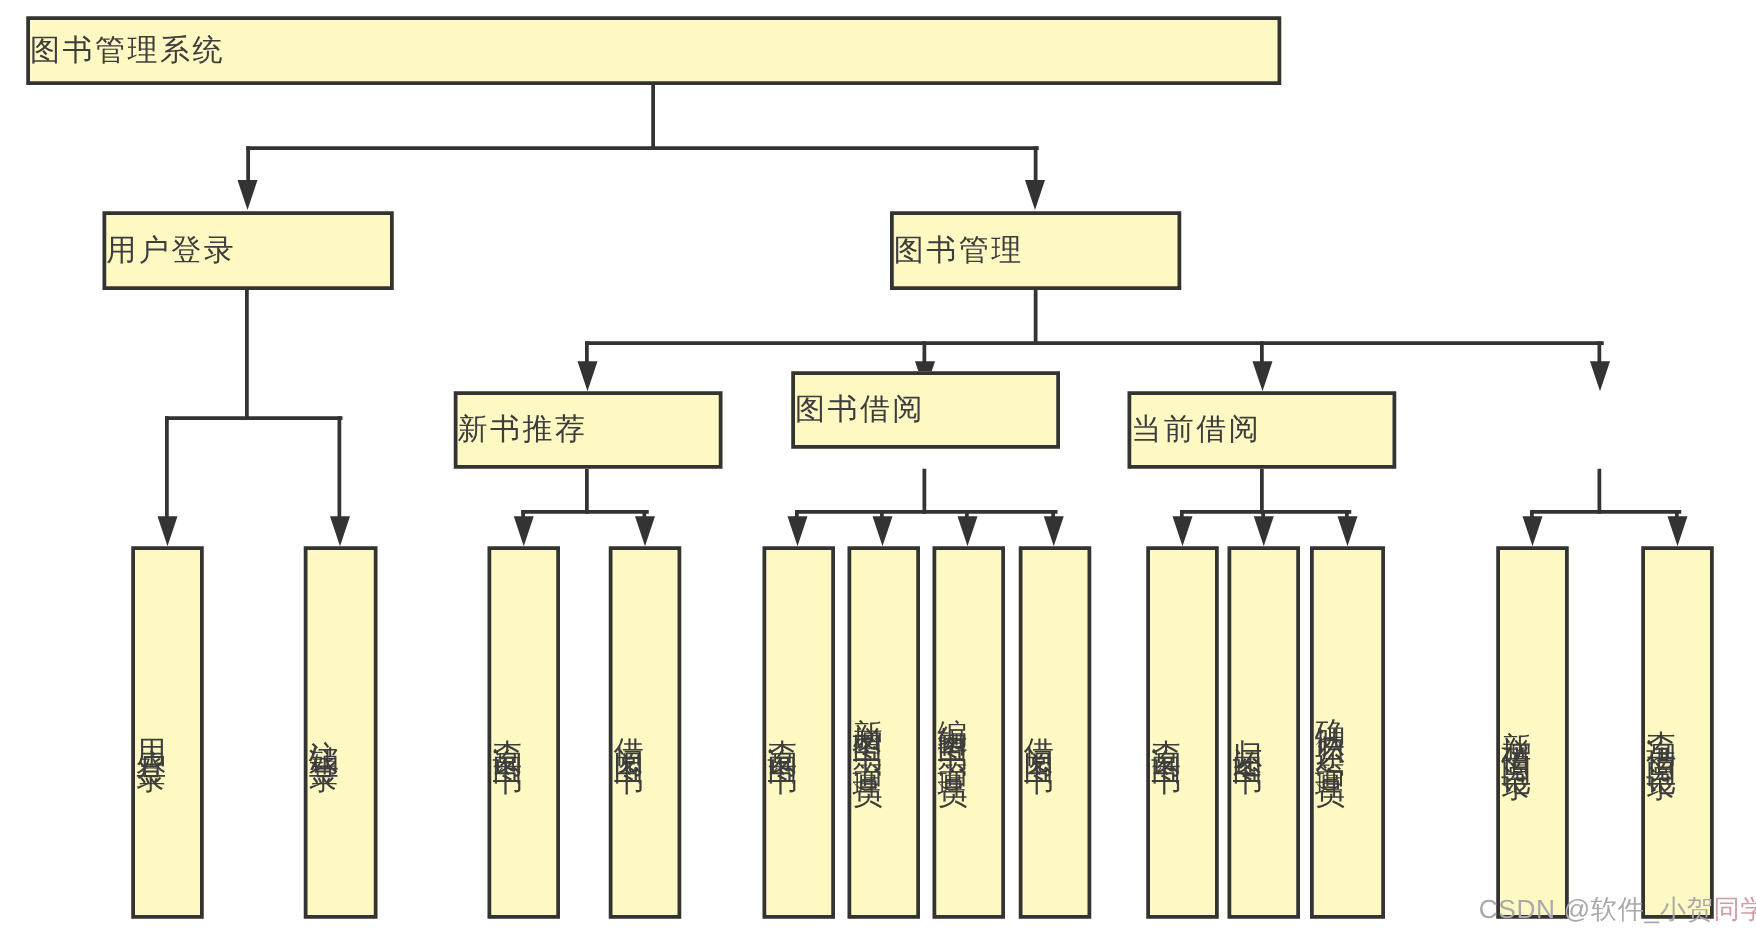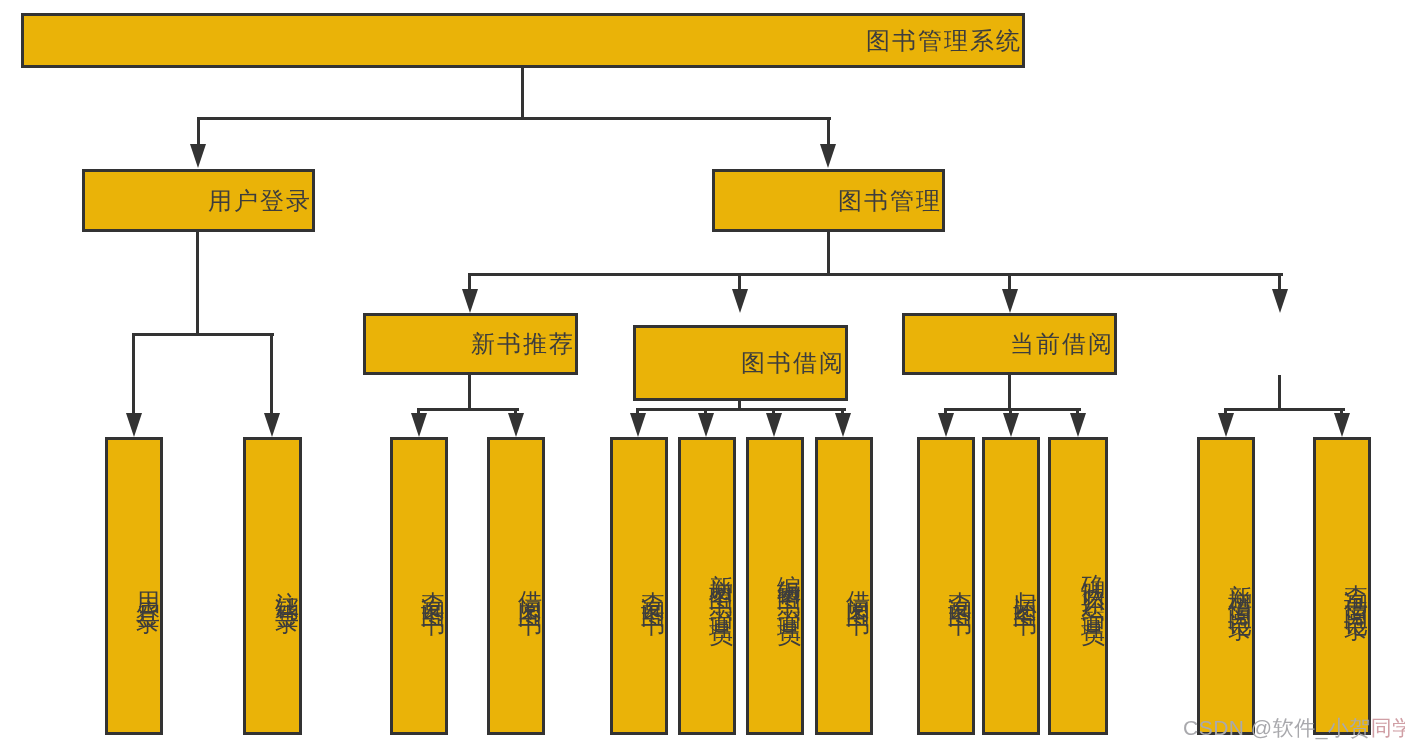--- a/index.html
+++ b/index.html
@@ -12,22 +12,22 @@
   html,body{margin:0;padding:0;background:var(--background);}
   .canvas{
     position:relative;width:1405px;height:747px;background:var(--background);
     overflow:hidden;font-family:"Liberation Sans","DejaVu Sans",sans-serif;
   }
   .hline{position:absolute;height:3px;background:var(--line);}
   .vline{position:absolute;width:3px;background:var(--line);}
   .arrow{position:absolute;width:0;height:0;
     border-left:8px solid transparent;border-right:8px solid transparent;
     border-top:24px solid var(--line);}
-  .box{position:absolute;background:#eab308;border:3px solid var(--line);
-    box-sizing:border-box;display:flex;align-items:center;justify-content:flex-end;}
+  .box{position:absolute;background:#fef9c3;border:3px solid var(--line);
+    box-sizing:border-box;display:flex;align-items:center;justify-content:flex-start;}
   .box .lbl{color:var(--text);line-height:1;font-size:24px;letter-spacing:2px;white-space:nowrap;}
   .vbox .lbl{writing-mode:vertical-lr;text-orientation:mixed;letter-spacing:7px;white-space:normal;}
   .watermark{position:absolute;font-size:21px;line-height:1.2;letter-spacing:0.5px;white-space:nowrap;}
 </style>
 </head>
 <body>
 
 <div class="canvas">
 
   <div class="vline" style="left:521px;top:68px;height:52px"></div>
@@ -96,21 +96,21 @@
   <div class="box" style="left:82px;top:169px;width:233px;height:63px">
     <span class="lbl">用户登录</span>
   </div>
   <div class="box" style="left:712px;top:169px;width:233px;height:63px">
     <span class="lbl">图书管理</span>
   </div>
 
   <div class="box" style="left:363px;top:313px;width:215px;height:62px">
     <span class="lbl">新书推荐</span>
   </div>
-  <div class="box" style="left:633px;top:325px;width:215px;height:76px">
+  <div class="box" style="left:633px;top:297px;width:215px;height:62px">
     <span class="lbl">图书借阅</span>
   </div>
   <div class="box" style="left:902px;top:313px;width:215px;height:62px">
     <span class="lbl">当前借阅</span>
   </div>
 
   <div class="box vbox" style="left:105px;top:437px;width:58px;height:298px">
     <span class="lbl">用户登录</span>
   </div>
   <div class="box vbox" style="left:243px;top:437px;width:59px;height:298px">

